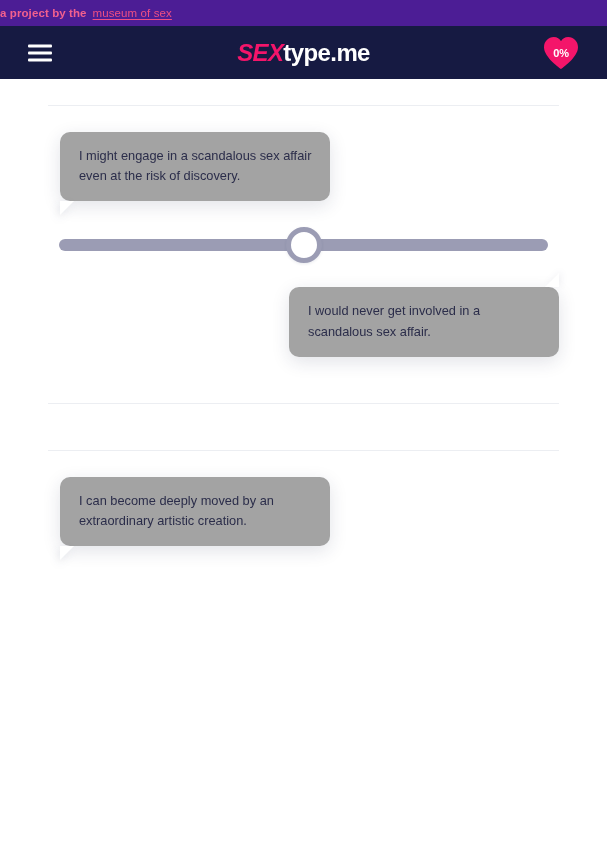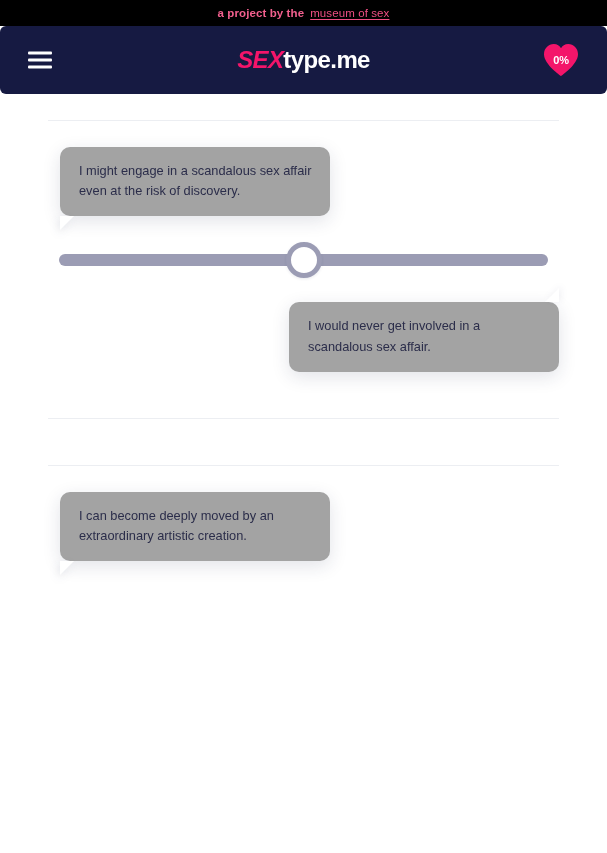--- a/index.html
+++ b/index.html
@@ -7,45 +7,43 @@
     width: 607px;
     height: 853px;
     background: #ffffff;
     font-family: "Liberation Sans", sans-serif;
     overflow: hidden;
   }
 
   
   .announce {
     height: 26px;
-    background: #000000;
+    background: #4c1d95;
     display: flex;
     align-items: center;
-    justify-content: center;
     gap: 6px;
     font-size: 11.5px;
     letter-spacing: .1px;
   }
   .announce .lead { color: #f2608e; font-weight: 700; }
   .announce .link {
     color: #ef4f84;
     font-weight: 400;
     text-decoration: underline;
     text-underline-offset: 2px;
     cursor: pointer;
   }
 
   
   .navbar {
-    height: 68px;
+    height: 53px;
     background: #161a42;
     position: relative;
     display: flex;
     align-items: center;
-    border-radius: 6px;
   }
   .hamburger {
     position: absolute;
     left: 28px;
     top: 50%;
     transform: translateY(-50%);
     width: 24px;
     height: 17px;
     display: flex;
     flex-direction: column;

